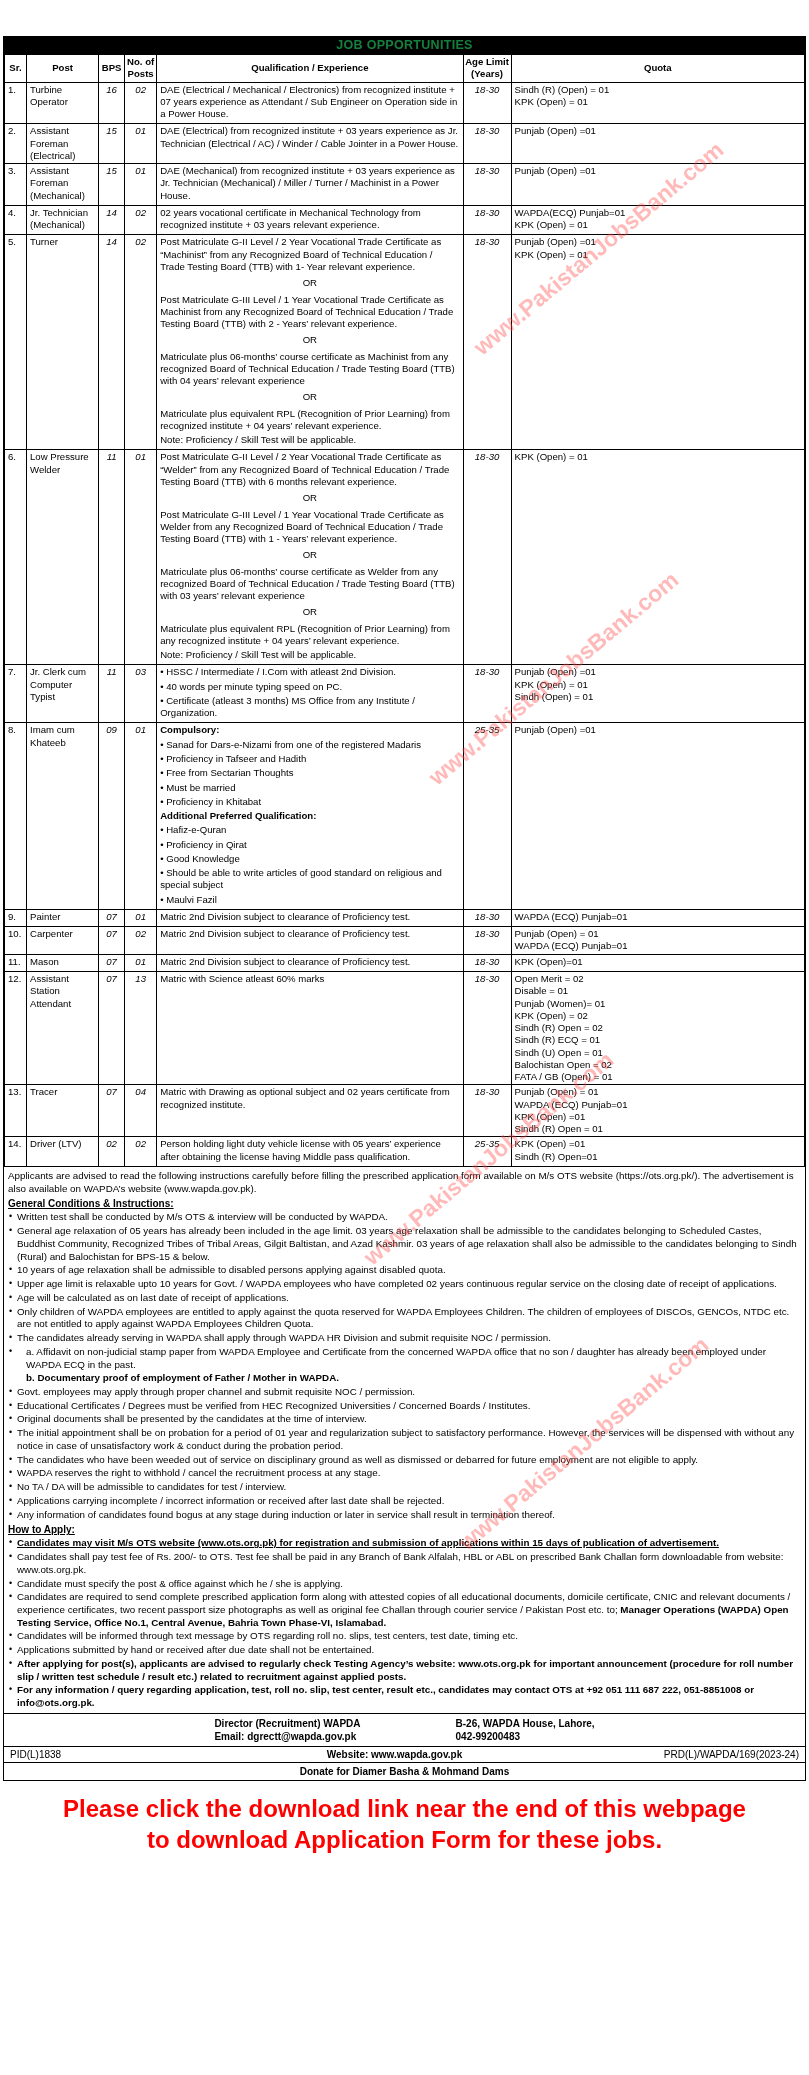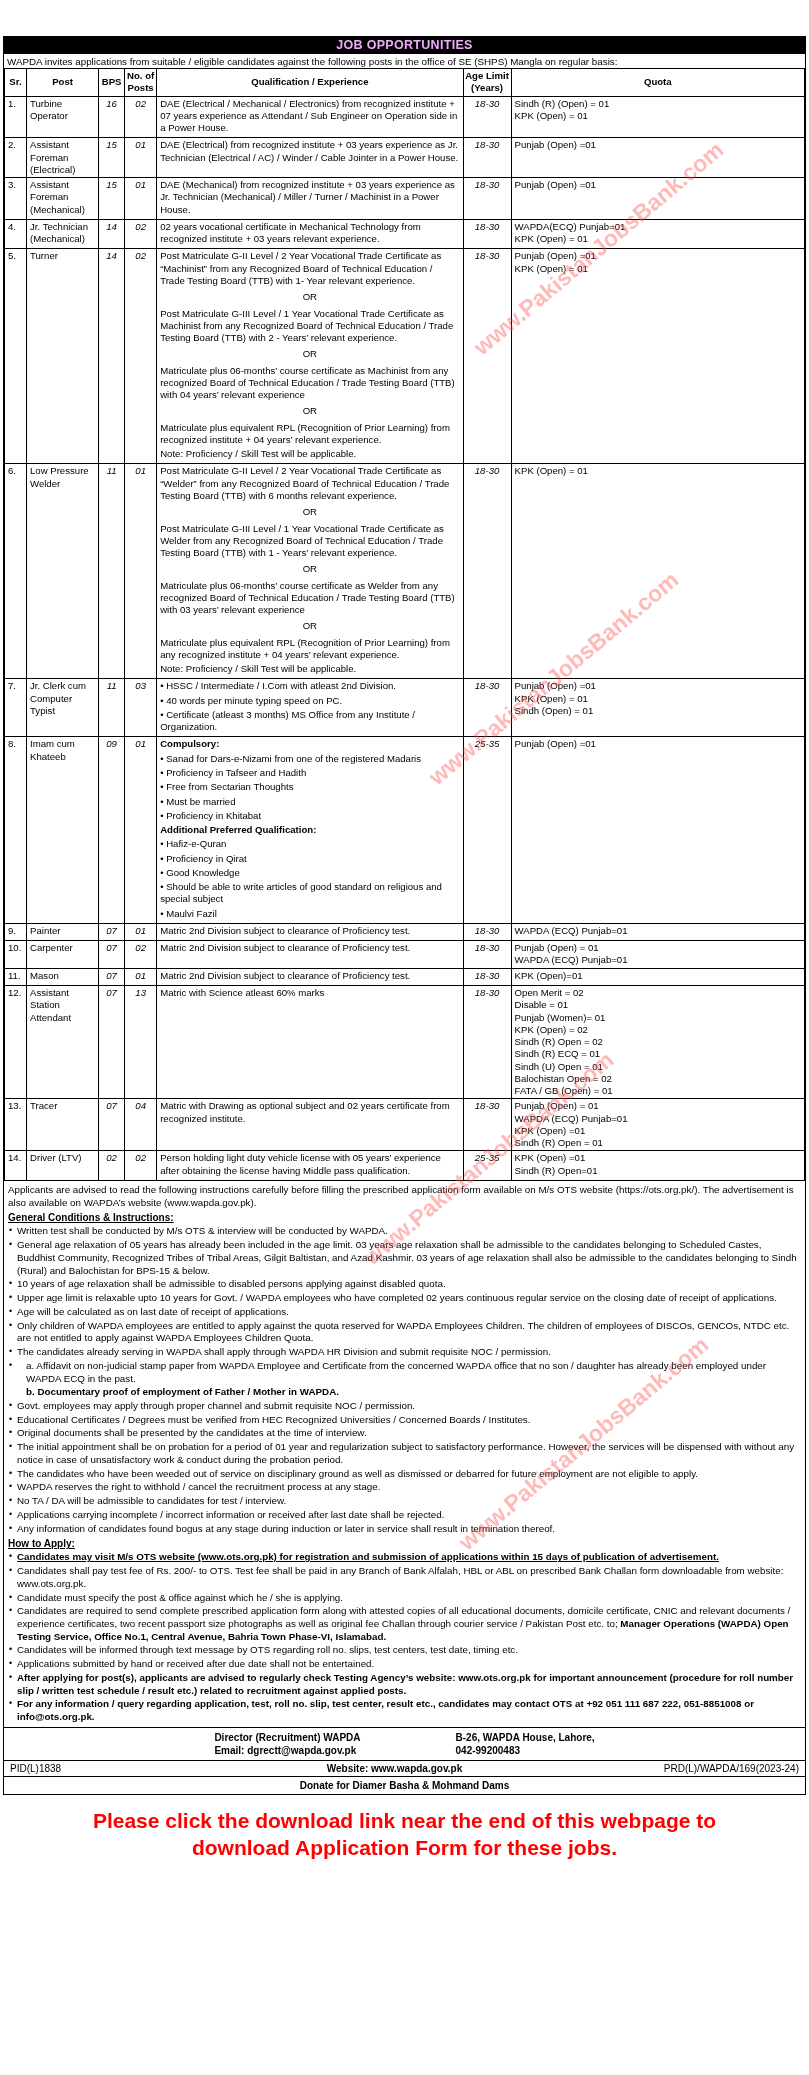--- a/index.html
+++ b/index.html
@@ -1,20 +1,20 @@
 <!DOCTYPE html>
 <html><head>
 <meta charset="utf-8">
 <style>
   * { margin:0; padding:0; box-sizing:border-box; }
   html,body { background:#ffffff; }
   body { width:809px; font-family:"Liberation Sans", sans-serif; color:#000; }
   .page { position:relative; width:809px; padding:36px 3px 8px 3px; overflow:hidden; }
   .adbox { border:1px solid #000; background:#fff; }
-  .titlebar { background:#000; color:#f0abfc; text-align:center; font-weight:bold; font-size:12.5px; padding:1px 0 2px 0; letter-spacing:.3px; }
+  .titlebar { background:#000; color:#15803d; text-align:center; font-weight:bold; font-size:12.5px; padding:1px 0 2px 0; letter-spacing:.3px; }
   .intro { font-size:9.8px; padding:2px 3px 1px 3px; }
 
   table.jobs { width:100%; border-collapse:collapse; table-layout:fixed; font-size:9.6px; }
   .jobs th, .jobs td { border:1px solid #000; vertical-align:top; padding:1px 3px; line-height:1.28; word-wrap:break-word; }
   .jobs th { text-align:center; font-weight:bold; white-space:pre-line; vertical-align:middle; padding:1px 1px; }
   .td-sr { text-align:left; }
   .td-bps, .td-num, .td-age { text-align:center;font-style:italic; }
   .td-quota { white-space:pre-line; }
   .qline { margin-bottom:2px; }
   .qline.or { text-align:center; margin:4px 0 4px 0; }
@@ -36,36 +36,35 @@
   .f-mid .web { flex:1; text-align:center; font-weight:bold; }
   .f-mid .prd { width:190px; text-align:right; }
   .f-donate { text-align:center; font-weight:bold; padding:3px 0; }
 
   .wm { position:absolute; transform:rotate(-40deg); color:rgba(255,70,70,0.38); font-size:23px; font-weight:bold; pointer-events:none; white-space:nowrap; z-index:5; }
   .wm1 { left:440px; top:235px; }
   .wm2 { left:395px; top:665px; }
   .wm3 { left:330px; top:1145px; }
   .wm4 { left:425px; top:1430px; }
 
-  .notice { color:#ff0000; font-weight:bold; font-size:21px; text-align:center; margin:12px auto 12px auto; width:700px; line-height:1.3; }
+  .notice { color:#ff0000; font-weight:bold; font-size:24px; text-align:center; margin:12px auto 12px auto; width:700px; line-height:1.3; }
 </style>
 </head>
 <body>
 
 <div class="page">
 
   <div class="wm wm1">www.PakistanJobsBank.com</div>
   <div class="wm wm2">www.PakistanJobsBank.com</div>
   <div class="wm wm3">www.PakistanJobsBank.com</div>
   <div class="wm wm4">www.PakistanJobsBank.com</div>
 
   <div class="adbox">
 
     <div class="titlebar">JOB OPPORTUNITIES</div>
-    <div class="intro">WAPDA invites applications from suitable / eligible candidates against the following posts in the office of SE (SHPS) Mangla on regular basis:</div>
 
     <table class="jobs">
       <colgroup>
         <col style="width:22px">
           <col style="width:72px">
           <col style="width:26px">
           <col style="width:32px">
           <col style="width:306px">
           <col style="width:48px">
           <col style="width:293px">

